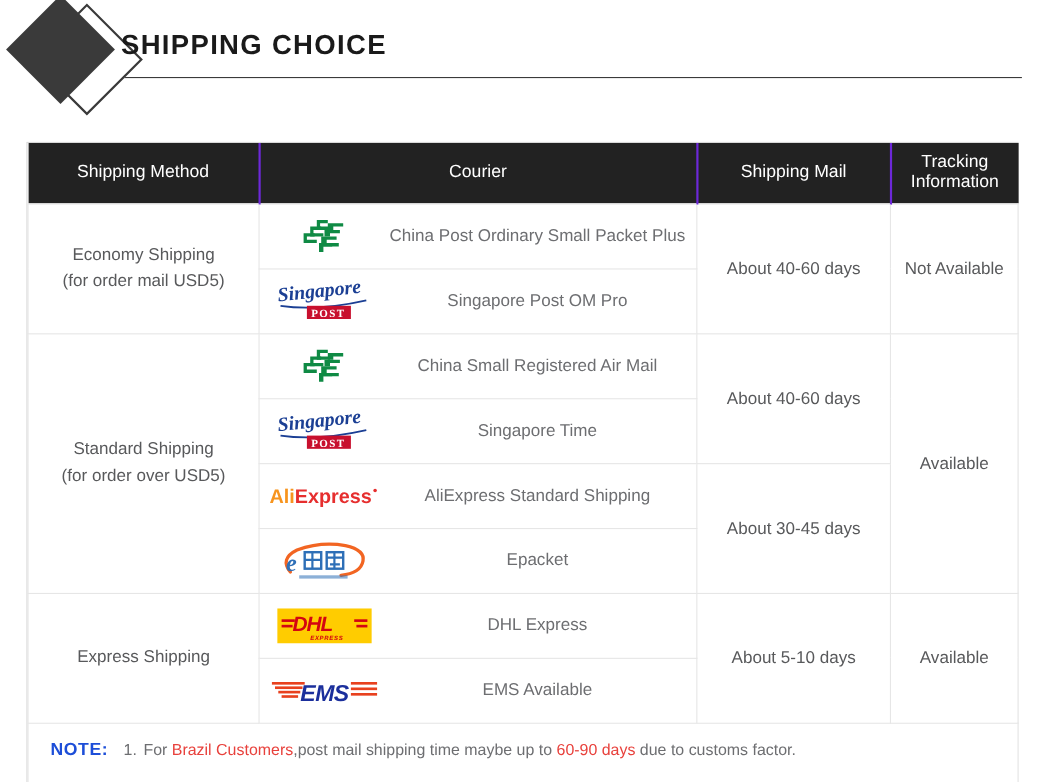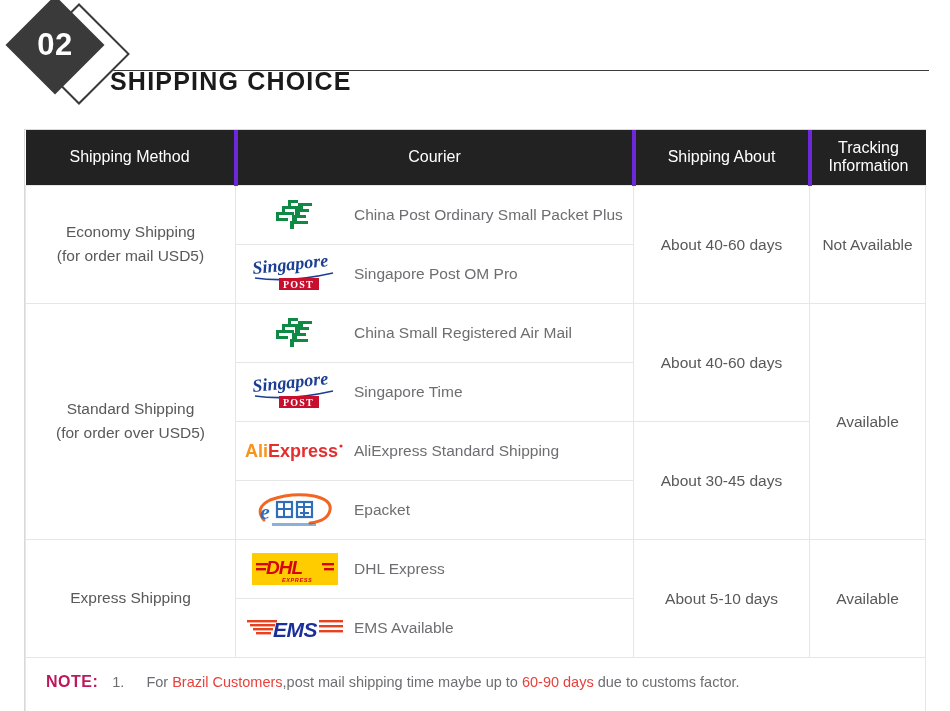--- a/index.html
+++ b/index.html
@@ -60,21 +60,20 @@
   }
   .banner-title {
     position: absolute;
     left: 110px;
     top: 27px;
     font-size: 25px;
     font-weight: bold;
     color: #1a1a1a;
     letter-spacing: 1.2px;
     font-family: "Liberation Sans", sans-serif;
-    margin-top: 40px;
   }
   .banner-rule {
     position: absolute;
     left: 95px;
     top: 70px;
     width: 834px;
     height: 1px;
     background: #3a3a3a;
   }
   .banner-tip {
@@ -108,33 +107,34 @@
   table.ship col.c-track   { width: 116px; }
 
   table.ship th {
     background: #222222;
     color: #ffffff;
     font-size: 16px;
     font-weight: normal;
     text-align: center;
     padding: 9px 4px;
     height: 36px;
-    border-right: 4px solid #6d28d9;
+    border-right: 2px solid #6d28d9;
     font-family: "Liberation Sans", sans-serif;
     line-height: 1.15;
     vertical-align: middle;
   }
   table.ship th:last-child { border-right: none; }
 
   table.ship td {
     border: 1px solid #e6e6e6;
     font-size: 15.5px;
     color: #58595b;
     vertical-align: middle;
     background: #ffffff;
+    text-align: center;
   }
   .cell-method {
     text-align: center;
     color: #1a1a1a;
     font-size: 15.5px;
     line-height: 1.55;
     padding: 6px 20px;
   }
   .cell-time, .cell-track {
     text-align: center;
@@ -177,71 +177,69 @@
   .note-cell {
     padding: 14px 12px 18px 20px;
   }
   .note-row1 {
     display: flex;
     align-items: baseline;
     font-size: 14.5px;
   }
   .note-label {
     font-weight: bold;
-    color: #be185d;
+    color: #1d4ed8;
     font-size: 16px;
     margin-right: 14px;
     letter-spacing: 0.5px;
     white-space: nowrap;
   }
   .note-num {
     margin-right: 6px;
     color: #6d6e71;
     white-space: nowrap;
   }
   .note-text {
     color: #6d6e71;
     line-height: 1.45;
-    margin-left: 16px;
   }
   .hl { color: #e8413c; }
   .note-row2 {
     display: flex;
     align-items: baseline;
     font-size: 14.5px;
     margin-top: 14px;
     padding-left: 66px;
   }
   .note-row2 .note-text { line-height: 1.6; }
 </style>
 </head>
 <body>
 
 <div class="banner">
   <div class="banner-rule"></div>
   <div class="banner-tip"></div>
   <div class="diamond-outline"></div>
   <div class="diamond-solid"></div>
-  <div class="diamond-num">02</div>
   <div class="banner-title">SHIPPING CHOICE</div>
 </div>
 
 <div class="table-wrap">
 <table class="ship">
   <colgroup>
     <col class="c-method">
         <col class="c-courier">
         <col class="c-time">
         <col class="c-track">
   </colgroup>
   <thead>
     <tr>
       <th>Shipping Method</th>
       <th>Courier</th>
-      <th>Shipping About</th>
+      <th>Shipping Mail</th>
       <th>
         <span>Tracking</span><br>
         <span>Information</span>
       </th>
     </tr>
   </thead>
   <tbody>
 
     <tr>
       <td class="cell-method" rowspan="2">

